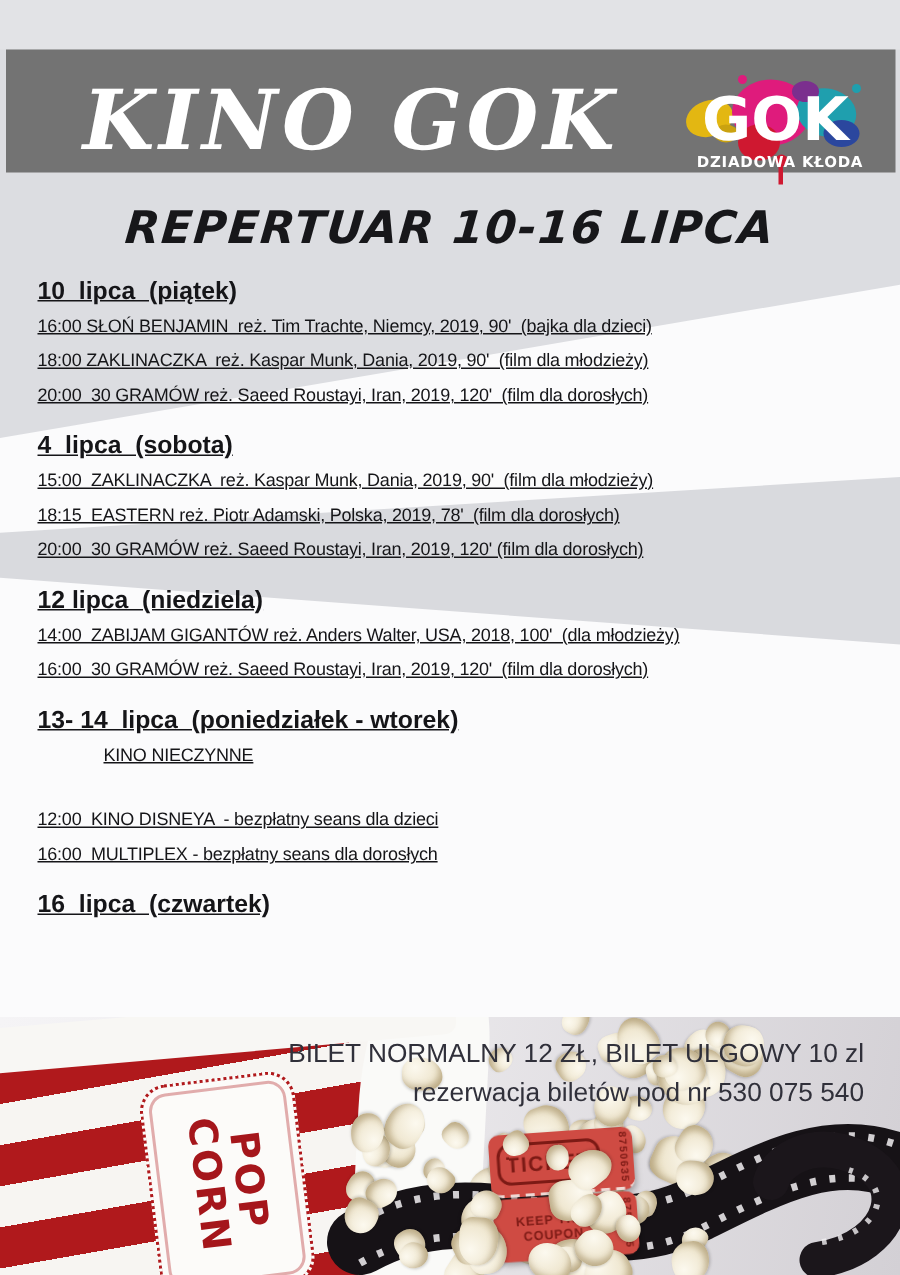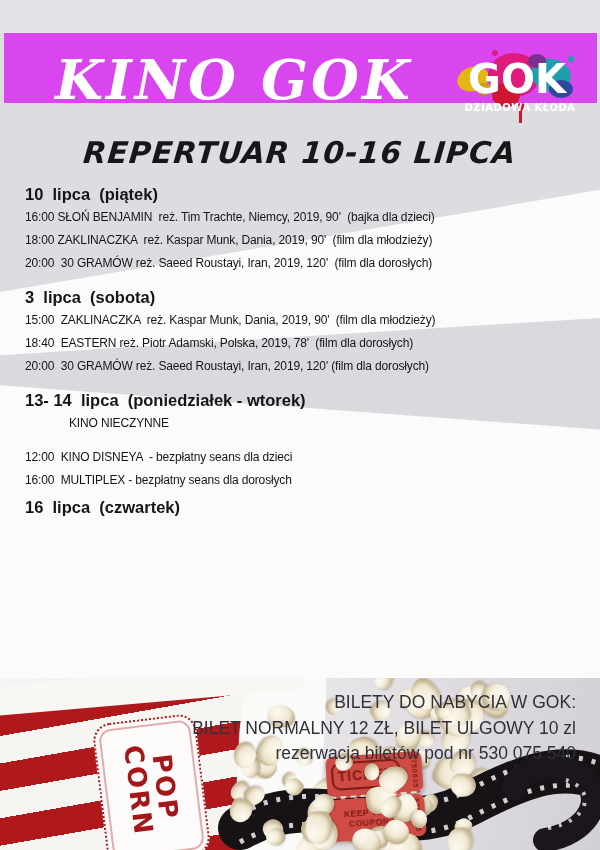--- a/index.html
+++ b/index.html
@@ -8,37 +8,37 @@
     background:#fbfbfc;overflow:hidden;
     font-family:"Liberation Sans",sans-serif;
   }
   
   .bg-gray-top{position:absolute;left:0;top:0;width:600px;height:292px;
     background:#dcdde1;clip-path:polygon(0 0,100% 0,100% 65%,0 100%);}
   .bg-gray-mid{position:absolute;left:0;top:318px;width:600px;height:120px;
     background:#d9dade;clip-path:polygon(0 31%,100% 0,100% 93%,0 56%);}
   
   .top-strip{position:absolute;left:0;top:0;width:600px;height:33px;background:#e2e3e6;}
-  .red-band{position:absolute;left:4px;right:3px;top:33px;height:70px;background:#d946ef;}
+  .red-band{position:absolute;left:4px;right:3px;top:33px;height:82px;background:#737373;}
   .kino-title{
     position:absolute;left:0;top:14px;width:460px;text-align:center;
     font-family:"DejaVu Serif",serif;font-style:italic;font-weight:bold;
     font-size:55px;color:#ffffff;letter-spacing:3px;white-space:pre;
   }
   .gok-logo{position:absolute;right:8px;top:4px;width:138px;height:92px;}
   
   .subtitle{
     position:absolute;top:135px;left:0;width:100%;text-align:center;
     font-family:"DejaVu Sans",sans-serif;font-style:italic;font-weight:bold;
     font-size:30px;color:#17171a;transform:skewX(-5deg);letter-spacing:1px;
   }
   
-  .schedule{position:absolute;left:25px;top:183px;width:570px;color:#151518;}
+  .schedule{position:absolute;left:25px;top:183px;width:570px;color:#151518;text-decoration:underline;}
   .day-section{margin-bottom:11px;}
-  .day-section:nth-child(4){margin-bottom:4px;}
+  .day-section:nth-child(4){margin-bottom:20px;}
   .day-heading{font-weight:bold;font-size:16.5px;line-height:23px;white-space:pre;}
   .screening-line{font-size:12px;line-height:23px;white-space:pre;letter-spacing:-0.15px;}
   .screening-line.indent{padding-left:44px;}
   
   .photo{position:absolute;left:0;top:678px;width:600px;height:172px;overflow:hidden;
     background:linear-gradient(100deg,#f5f4f6 0%,#eae8eb 45%,#d3d0d5 100%);}
   .popcorn-box{position:absolute;left:-18px;top:16px;width:312px;height:200px;
     transform:rotate(-7deg);z-index:1;border-radius:6px;
     background:repeating-linear-gradient(177deg,#b0191c 0px 27px,#f7f5f2 27px 54px);
     box-shadow:0 4px 14px rgba(0,0,0,.25);}
@@ -111,24 +111,29 @@
   <div class="subtitle">REPERTUAR 10-16 LIPCA</div>
 
   <div class="schedule">
       <div class="day-section">
         <div class="day-heading">10  lipca  (piątek)</div>
         <div class="screening-line">16:00 SŁOŃ BENJAMIN  reż. Tim Trachte, Niemcy, 2019, 90'  (bajka dla dzieci)</div>
         <div class="screening-line">18:00 ZAKLINACZKA  reż. Kaspar Munk, Dania, 2019, 90'  (film dla młodzieży)</div>
         <div class="screening-line">20:00  30 GRAMÓW reż. Saeed Roustayi, Iran, 2019, 120'  (film dla dorosłych)</div>
       </div>
       <div class="day-section">
-        <div class="day-heading">3  lipca  (sobota)</div>
+        <div class="day-heading">4  lipca  (sobota)</div>
         <div class="screening-line">15:00  ZAKLINACZKA  reż. Kaspar Munk, Dania, 2019, 90'  (film dla młodzieży)</div>
-        <div class="screening-line">18:40  EASTERN reż. Piotr Adamski, Polska, 2019, 78'  (film dla dorosłych)</div>
+        <div class="screening-line">18:15  EASTERN reż. Piotr Adamski, Polska, 2019, 78'  (film dla dorosłych)</div>
         <div class="screening-line">20:00  30 GRAMÓW reż. Saeed Roustayi, Iran, 2019, 120' (film dla dorosłych)</div>
+      </div>
+      <div class="day-section">
+        <div class="day-heading">12 lipca  (niedziela)</div>
+        <div class="screening-line">14:00  ZABIJAM GIGANTÓW reż. Anders Walter, USA, 2018, 100'  (dla młodzieży)</div>
+        <div class="screening-line">16:00  30 GRAMÓW reż. Saeed Roustayi, Iran, 2019, 120'  (film dla dorosłych)</div>
       </div>
       <div class="day-section">
         <div class="day-heading">13- 14  lipca  (poniedziałek - wtorek)</div>
         <div class="screening-line indent">KINO NIECZYNNE</div>
       </div>
       <div class="day-section">
         <div class="screening-line">12:00  KINO DISNEYA  - bezpłatny seans dla dzieci</div>
         <div class="screening-line">16:00  MULTIPLEX - bezpłatny seans dla dorosłych</div>
       </div>
       <div class="day-section">
@@ -252,18 +257,17 @@
         <span class="kernel" style="left: 351.617px; top: 151.152px; width: 29.0628px; height: 24.9822px; border-radius: 62.7276% 64.6722% 44.7333% 65.902%; transform: rotate(20.2574deg);"></span>
         <span class="kernel" style="left: 390.423px; top: 156.108px; width: 30.5619px; height: 28.0689px; border-radius: 63.9375% 62.815% 52.1837% 68.7476%; transform: rotate(332.282deg);"></span>
         <span class="kernel" style="left: 384.112px; top: 142.469px; width: 24.7204px; height: 23.7517px; border-radius: 59.3367% 58.0081% 64.3446% 48.6616%; transform: rotate(38.7399deg);"></span>
         <span class="kernel" style="left: 410.32px; top: 132.885px; width: 17.999px; height: 16.131px; border-radius: 55.6844% 65.8051% 61.0196% 55.135%; transform: rotate(66.1347deg);"></span>
         <span class="kernel" style="left: 301.787px; top: 139.407px; width: 28.6022px; height: 23.9966px; border-radius: 67.5275% 43.5802% 46.2376% 59.7451%; transform: rotate(154.09deg);"></span>
         <span class="kernel" style="left: 302.639px; top: 137.456px; width: 31.6138px; height: 25.6229px; border-radius: 62.2235% 42.893% 50.4456% 67.8262%; transform: rotate(273.252deg);"></span>
       </div>
   </div>
 
   <div class="footer-text">
-    <div>BILETY DO NABYCIA W GOK:</div>
     <div>BILET NORMALNY 12 ZŁ, BILET ULGOWY 10 zl</div>
     <div>rezerwacja biletów pod nr 530 075 540</div>
   </div>
 
 </div>
 
 </body></html>

